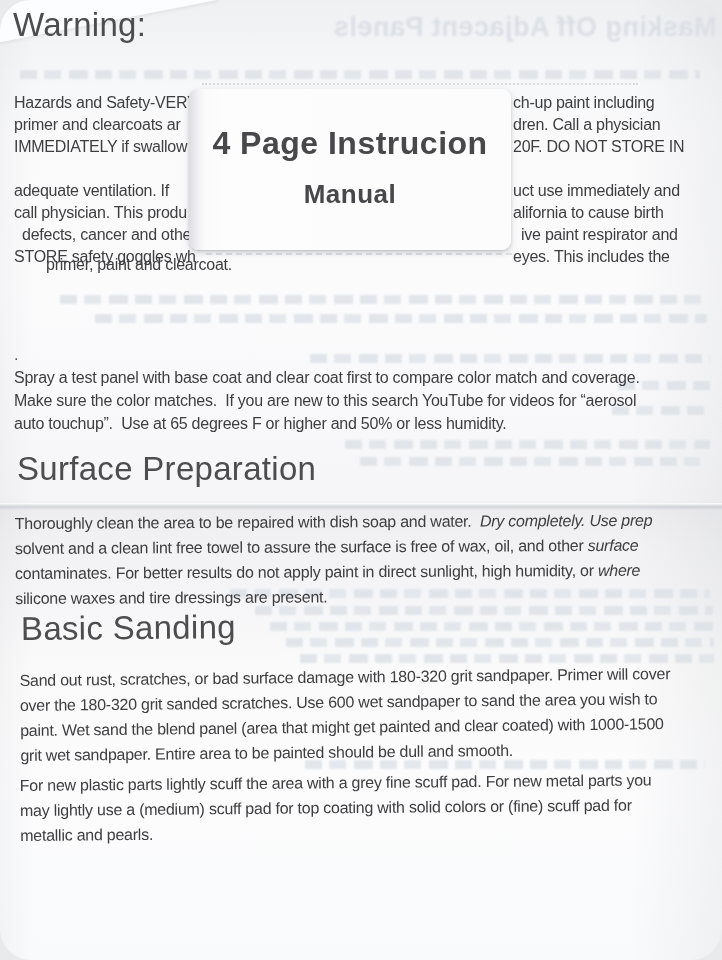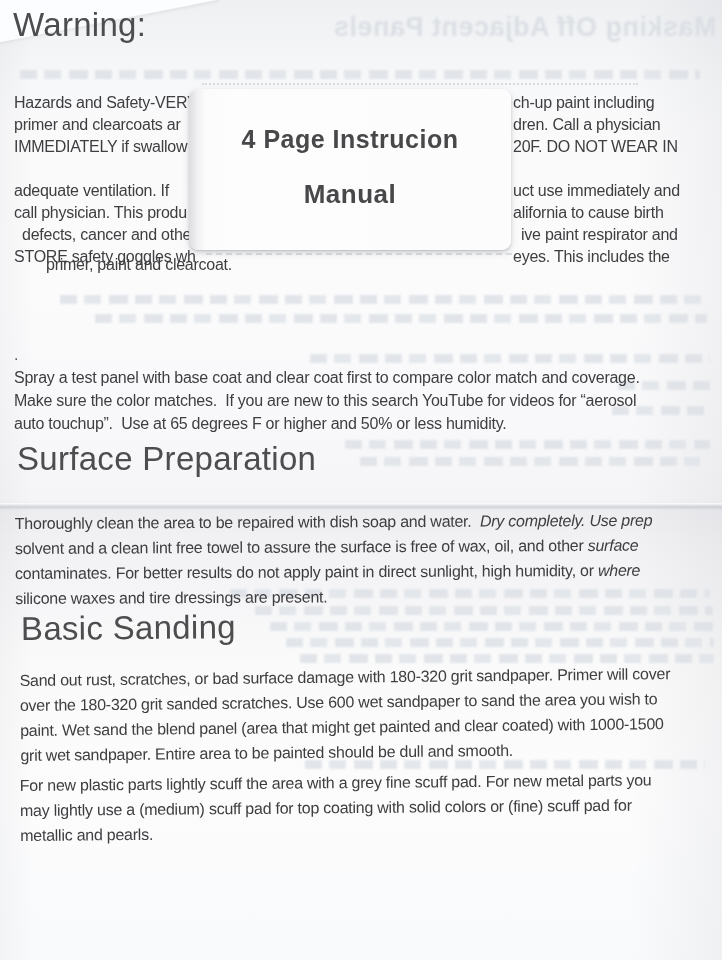--- a/index.html
+++ b/index.html
@@ -2,20 +2,21 @@
 <html><head>
 <meta charset="utf-8">
 <style>
   html,body{margin:0;padding:0;background:#e9eaec;}
   .page{
     position:relative;width:722px;height:960px;overflow:hidden;
     font-family:"Liberation Sans",sans-serif;color:#3e3e40;
     background:
       linear-gradient(90deg, rgba(110,115,125,.05) 0, rgba(110,115,125,0) 34px, rgba(110,115,125,0) 630px, rgba(110,115,125,.07) 722px),
       linear-gradient(180deg, #eef0f2 0px, #f3f4f6 42px, #f7f8f9 86px, #fafafb 130px, #fbfbfc 290px, #f8f8fa 430px, #f5f5f7 500px, #ededf0 508px, #f2f2f4 545px, #f6f6f8 605px, #fafafa 660px, #fcfcfd 790px, #f9fafb 960px);
+    border-radius: 31px;
   }
   .corner-sliver{
     position:absolute;left:-34px;top:-28px;width:250px;height:52px;
     background:#fcfdfe;transform:rotate(-11deg);
     box-shadow:0 2px 3px rgba(80,85,95,.08);
   }
   
   .ghost-heading{
     position:absolute;left:330px;top:12px;width:390px;text-align:center;
     font-size:27px;font-weight:bold;color:#dbdfe4;letter-spacing:.5px;
@@ -38,21 +39,21 @@
   .wline .right{position:absolute;left:499px;top:0;white-space:pre;}
   
   .perforation{position:absolute;left:202px;top:83px;width:436px;border-top:2px dotted #cdd0d5;opacity:.75;filter:blur(.4px);}
   .sticker-shadow-line{position:absolute;left:206px;top:253px;width:306px;border-top:2px dashed #c9ccd1;opacity:.55;filter:blur(.6px);}
   .sticker{
     position:absolute;left:189px;top:89px;width:322px;height:161px;border-radius:9px;
     background:linear-gradient(90deg,#dddddf 0px,#f0f0f2 8px,#fbfbfc 16px,#fdfdfe 40px,#fcfcfd 100%);
     box-shadow:0 3px 6px rgba(70,75,85,.22), 0 1px 2px rgba(70,75,85,.18);
     text-align:center;
   }
-  .sticker .l1{position:absolute;left:0;width:100%;top:36px;font-size:25px;font-weight:bold;color:#48484a;letter-spacing:.5px;white-space:pre;}
+  .sticker .l1{position:absolute;left:0;width:100%;top:36px;font-size:32px;font-weight:bold;color:#48484a;letter-spacing:.5px;white-space:pre;}
   .sticker .l2{position:absolute;left:0;width:100%;top:90px;font-size:26px;font-weight:bold;color:#48484a;letter-spacing:.5px;white-space:pre;}
   
   .sheet-edge{
     position:absolute;left:0;top:503px;width:722px;height:7px;
     background:linear-gradient(180deg,rgba(255,255,255,.95) 0,rgba(165,170,178,.38) 55%,rgba(165,170,178,0) 100%);
   }
   .stray-dot{position:absolute;left:14px;top:346px;font-size:16px;color:#55555a;}
 </style>
 </head>
 <body>
@@ -75,21 +76,21 @@
   <div class="gbar" style="left:300px;top:654px;width:414px;"></div>
   <div class="gbar" style="left:305px;top:760px;width:400px;"></div>
 
   <div class="corner-sliver"></div>
 
   <h1 class="heading" style="left:13px;top:6px;">Warning:</h1>
 
   <div class="para" style="left:14px;top:92px;width:694px;height:200px;">
     <div class="wline" style="top:0px;"><span class="left">Hazards and Safety-VERY</span><span class="right">ch-up paint including</span></div>
     <div class="wline" style="top:22px;"><span class="left">primer and clearcoats ar</span><span class="right">dren. Call a physician</span></div>
-    <div class="wline" style="top:44px;"><span class="left">IMMEDIATELY if swallow</span><span class="right">20F. DO NOT WEAR IN</span></div>
+    <div class="wline" style="top:44px;"><span class="left">IMMEDIATELY if swallow</span><span class="right">20F. DO NOT STORE IN</span></div>
     <div class="wline" style="top:88px;"><span class="left">adequate ventilation. If</span><span class="right">uct use immediately and</span></div>
     <div class="wline" style="top:110px;"><span class="left">call physician. This produ</span><span class="right">alifornia to cause birth</span></div>
     <div class="wline" style="top:132px;margin-left:8px;"><span class="left">defects, cancer and othe</span><span class="right">ive paint respirator and</span></div>
     <div class="wline" style="top:154px;"><span class="left">STORE safety goggles wh</span><span class="right">eyes. This includes the</span></div>
     <div class="wline" style="top:162px;margin-left:32px;"><span class="left">primer, paint and clearcoat.</span></div>
   </div>
 
   <div class="perforation"></div>
   <div class="sticker-shadow-line"></div>
   <div class="sticker">
@@ -97,21 +98,21 @@
     <div class="l2">Manual</div>
   </div>
 
   <div class="stray-dot">.</div>
   <div class="para" style="left:14px;top:366px;width:700px;height:75px;">
     <div class="pline" style="top:23px;line-height:23px;">Make sure the color matches.  If you are new to this search YouTube for videos for “aerosol</div>
     <div class="pline" style="top:0px;line-height:23px;">Spray a test panel with base coat and clear coat first to compare color match and coverage.</div>
     <div class="pline" style="top:46px;line-height:23px;">auto touchup”.  Use at 65 degrees F or higher and 50% or less humidity.</div>
   </div>
 
-  <h1 class="heading" style="left:17px;top:440px;">Surface Preparation</h1>
+  <h1 class="heading" style="left:17px;top:450px;">Surface Preparation</h1>
   <div class="sheet-edge"></div>
   <div class="para" style="left:15px;top:511px;width:700px;height:100px;transform:rotate(-0.3deg);transform-origin:left center;">
     <div class="pline" style="top:0px;line-height:25px;"><span>Thoroughly clean the area to be repaired with dish soap and water.  </span><span class="em">Dry completely. Use prep</span></div>
     <div class="pline" style="top:25px;line-height:25px;"><span>solvent and a clean lint free towel to assure the surface is free of wax, oil, and other </span><span class="em">surface</span></div>
     <div class="pline" style="top:50px;line-height:25px;"><span>contaminates. For better results do not apply paint in direct sunlight, high humidity, or </span><span class="em">where</span></div>
     <div class="pline" style="top:75px;line-height:25px;"><span>silicone waxes and tire dressings are present.</span></div>
   </div>
 
   <h1 class="heading" style="left:21px;top:610px;transform:rotate(-0.5deg);transform-origin:left center;">Basic Sanding</h1>
   <div class="para" style="left:20px;top:668px;width:700px;height:102px;transform:rotate(-0.6deg);transform-origin:left center;">

